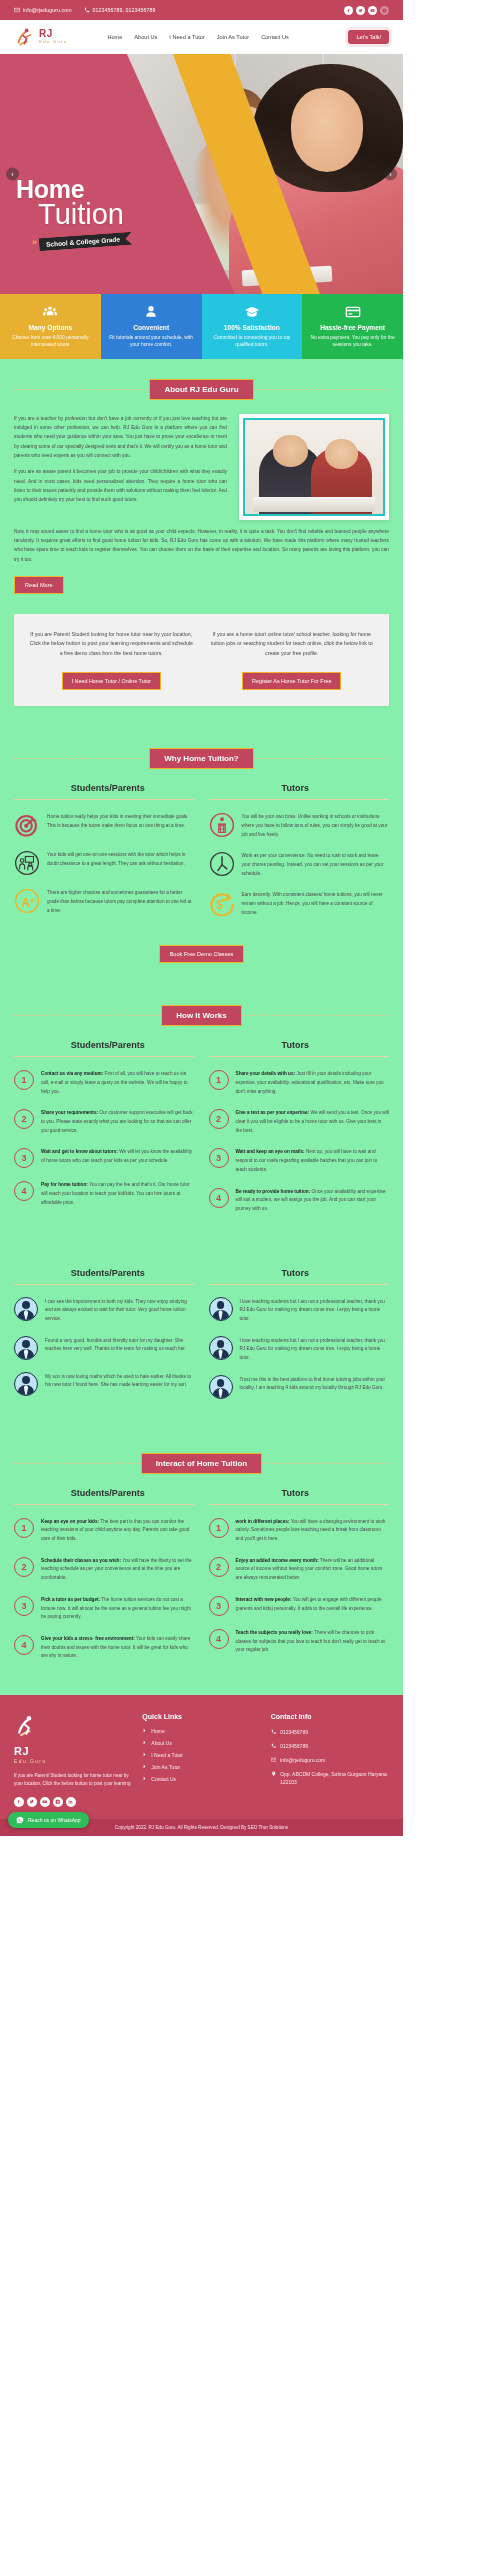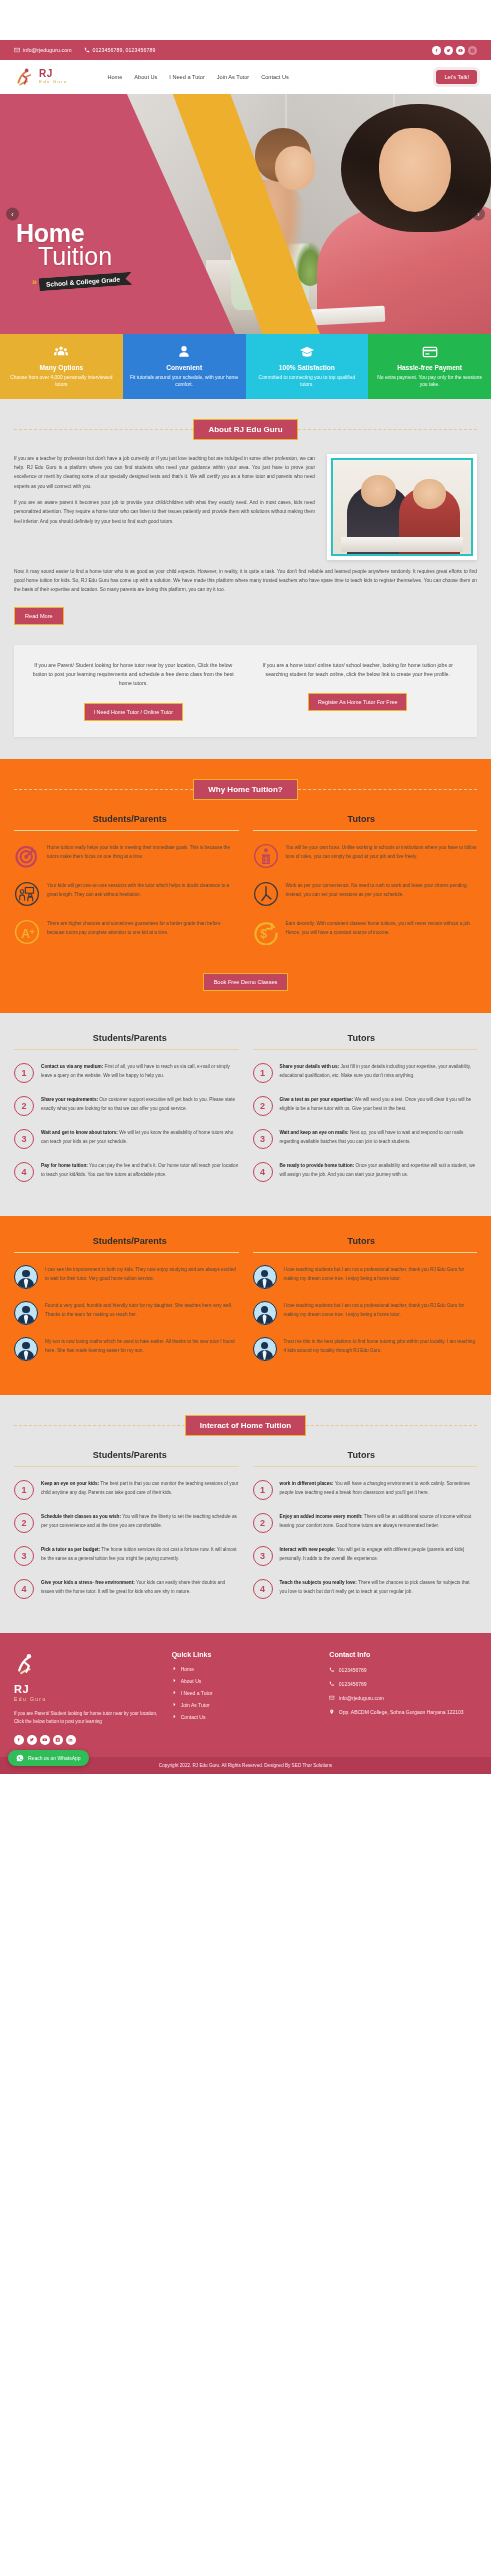--- a/index.html
+++ b/index.html
@@ -3,21 +3,21 @@
 <meta charset="utf-8">
 <style>
   *{box-sizing:border-box;margin:0;padding:0;}
   html,body{width:491px;}
   body{
     font-family:"Liberation Sans", sans-serif;
     background:#ffffff;
     color:#3a3a3a;
     -webkit-font-smoothing:antialiased;
   }
-  .page{width:491px;position:relative;overflow:hidden;margin-top:40px;}
+  .page{width:403px;position:relative;overflow:hidden;}
 
   
   .topbar{
     background:#c1455c;
     height:20px;
     display:flex;
     align-items:center;
     padding:0 14px;
     color:#fff;
     font-size:5.2px;
@@ -134,21 +134,21 @@
     clip-path:polygon(54% 0,72% 0,100% 100%,82% 100%);
   }
   .hero-text{
     position:absolute;left:16px;bottom:46px;z-index:3;color:#fff;
   }
   .hero-title1{
     font-size:25px;font-weight:bold;line-height:.95;letter-spacing:-.3px;
     text-shadow:0 1px 2px rgba(0,0,0,.15);
   }
   .hero-title2{
-    font-size:25px;line-height:1;margin-left:22px;margin-top:-2px;
+    font-size:29px;line-height:1;margin-left:22px;margin-top:-2px;
     font-weight:400;text-shadow:0 1px 2px rgba(0,0,0,.15);
   }
   .hero-tag{
     display:flex;align-items:center;gap:4px;margin-top:6px;margin-left:16px;
   }
   .chev{color:#f0b429;font-size:9px;font-weight:bold;letter-spacing:-2px;}
   .hero-ribbon{
     background:#262626;color:#fff;font-size:6.5px;font-weight:bold;
     padding:3px 12px 3px 7px;
     clip-path:polygon(0 0,100% 0,93% 50%,100% 100%,0 100%);
@@ -169,22 +169,22 @@
   .feat{
     flex:1;padding:9px 6px 10px;text-align:center;color:#fff;
   }
   .feat .ficon{height:17px;display:flex;align-items:center;justify-content:center;margin-bottom:4px;}
   .feat .ficon svg{width:16px;height:16px;fill:#fff;display:block;}
   .feat .ftitle{font-size:6.6px;font-weight:bold;margin-bottom:3px;}
   .feat .fdesc{font-size:4.9px;line-height:1.5;opacity:.95;}
 
   
   .section{padding:20px 14px 22px;}
-  .sec-grey{background:#f97316;}
-  .sec-white{background:#e5e5e5;}
+  .sec-grey{background:#86efac;}
+  .sec-white{background:#86efac;}
   .sec-head{display:flex;align-items:center;justify-content:center;gap:0;margin-bottom:14px;}
   .sec-line{flex:1;height:1px;border-top:1px dashed #e2c98f;}
   .sec-pill{
     background:#c1455c;color:#fff;font-weight:bold;font-size:8px;
     padding:5px 14px;border:1.5px solid #f0b429;white-space:nowrap;
   }
   .col-heads{display:flex;margin-bottom:2px;}
   .col-heads > div{flex:1;text-align:center;font-size:9px;font-weight:bold;color:#2e2e2e;}
   .col-rules{display:flex;gap:14px;margin:6px 0 12px;}
   .col-rules > div{flex:1;border-top:1px solid #e7d4a3;}
@@ -586,20 +586,25 @@
           <div class="item-body">Earn decently. With consistent classes/ home tuitions, you will never remain without a job. Hence, you will have a constant source of income.</div>
         </div>
       </div>
     </div>
     <div class="center-btn-wrap">
       <button class="btn-red">Book Free Demo Classes</button>
     </div>
   </div>
 
   <div class="section sec-white">
+    <div class="sec-head">
+      <div class="sec-line"></div>
+      <div class="sec-pill">How It Works</div>
+      <div class="sec-line"></div>
+    </div>
     <div class="col-heads">
       <div>Students/Parents</div>
       <div>Tutors</div>
     </div>
     <div class="col-rules">
         <div></div>
         <div></div>
       </div>
     <div class="two-col">
       <div class="col">

